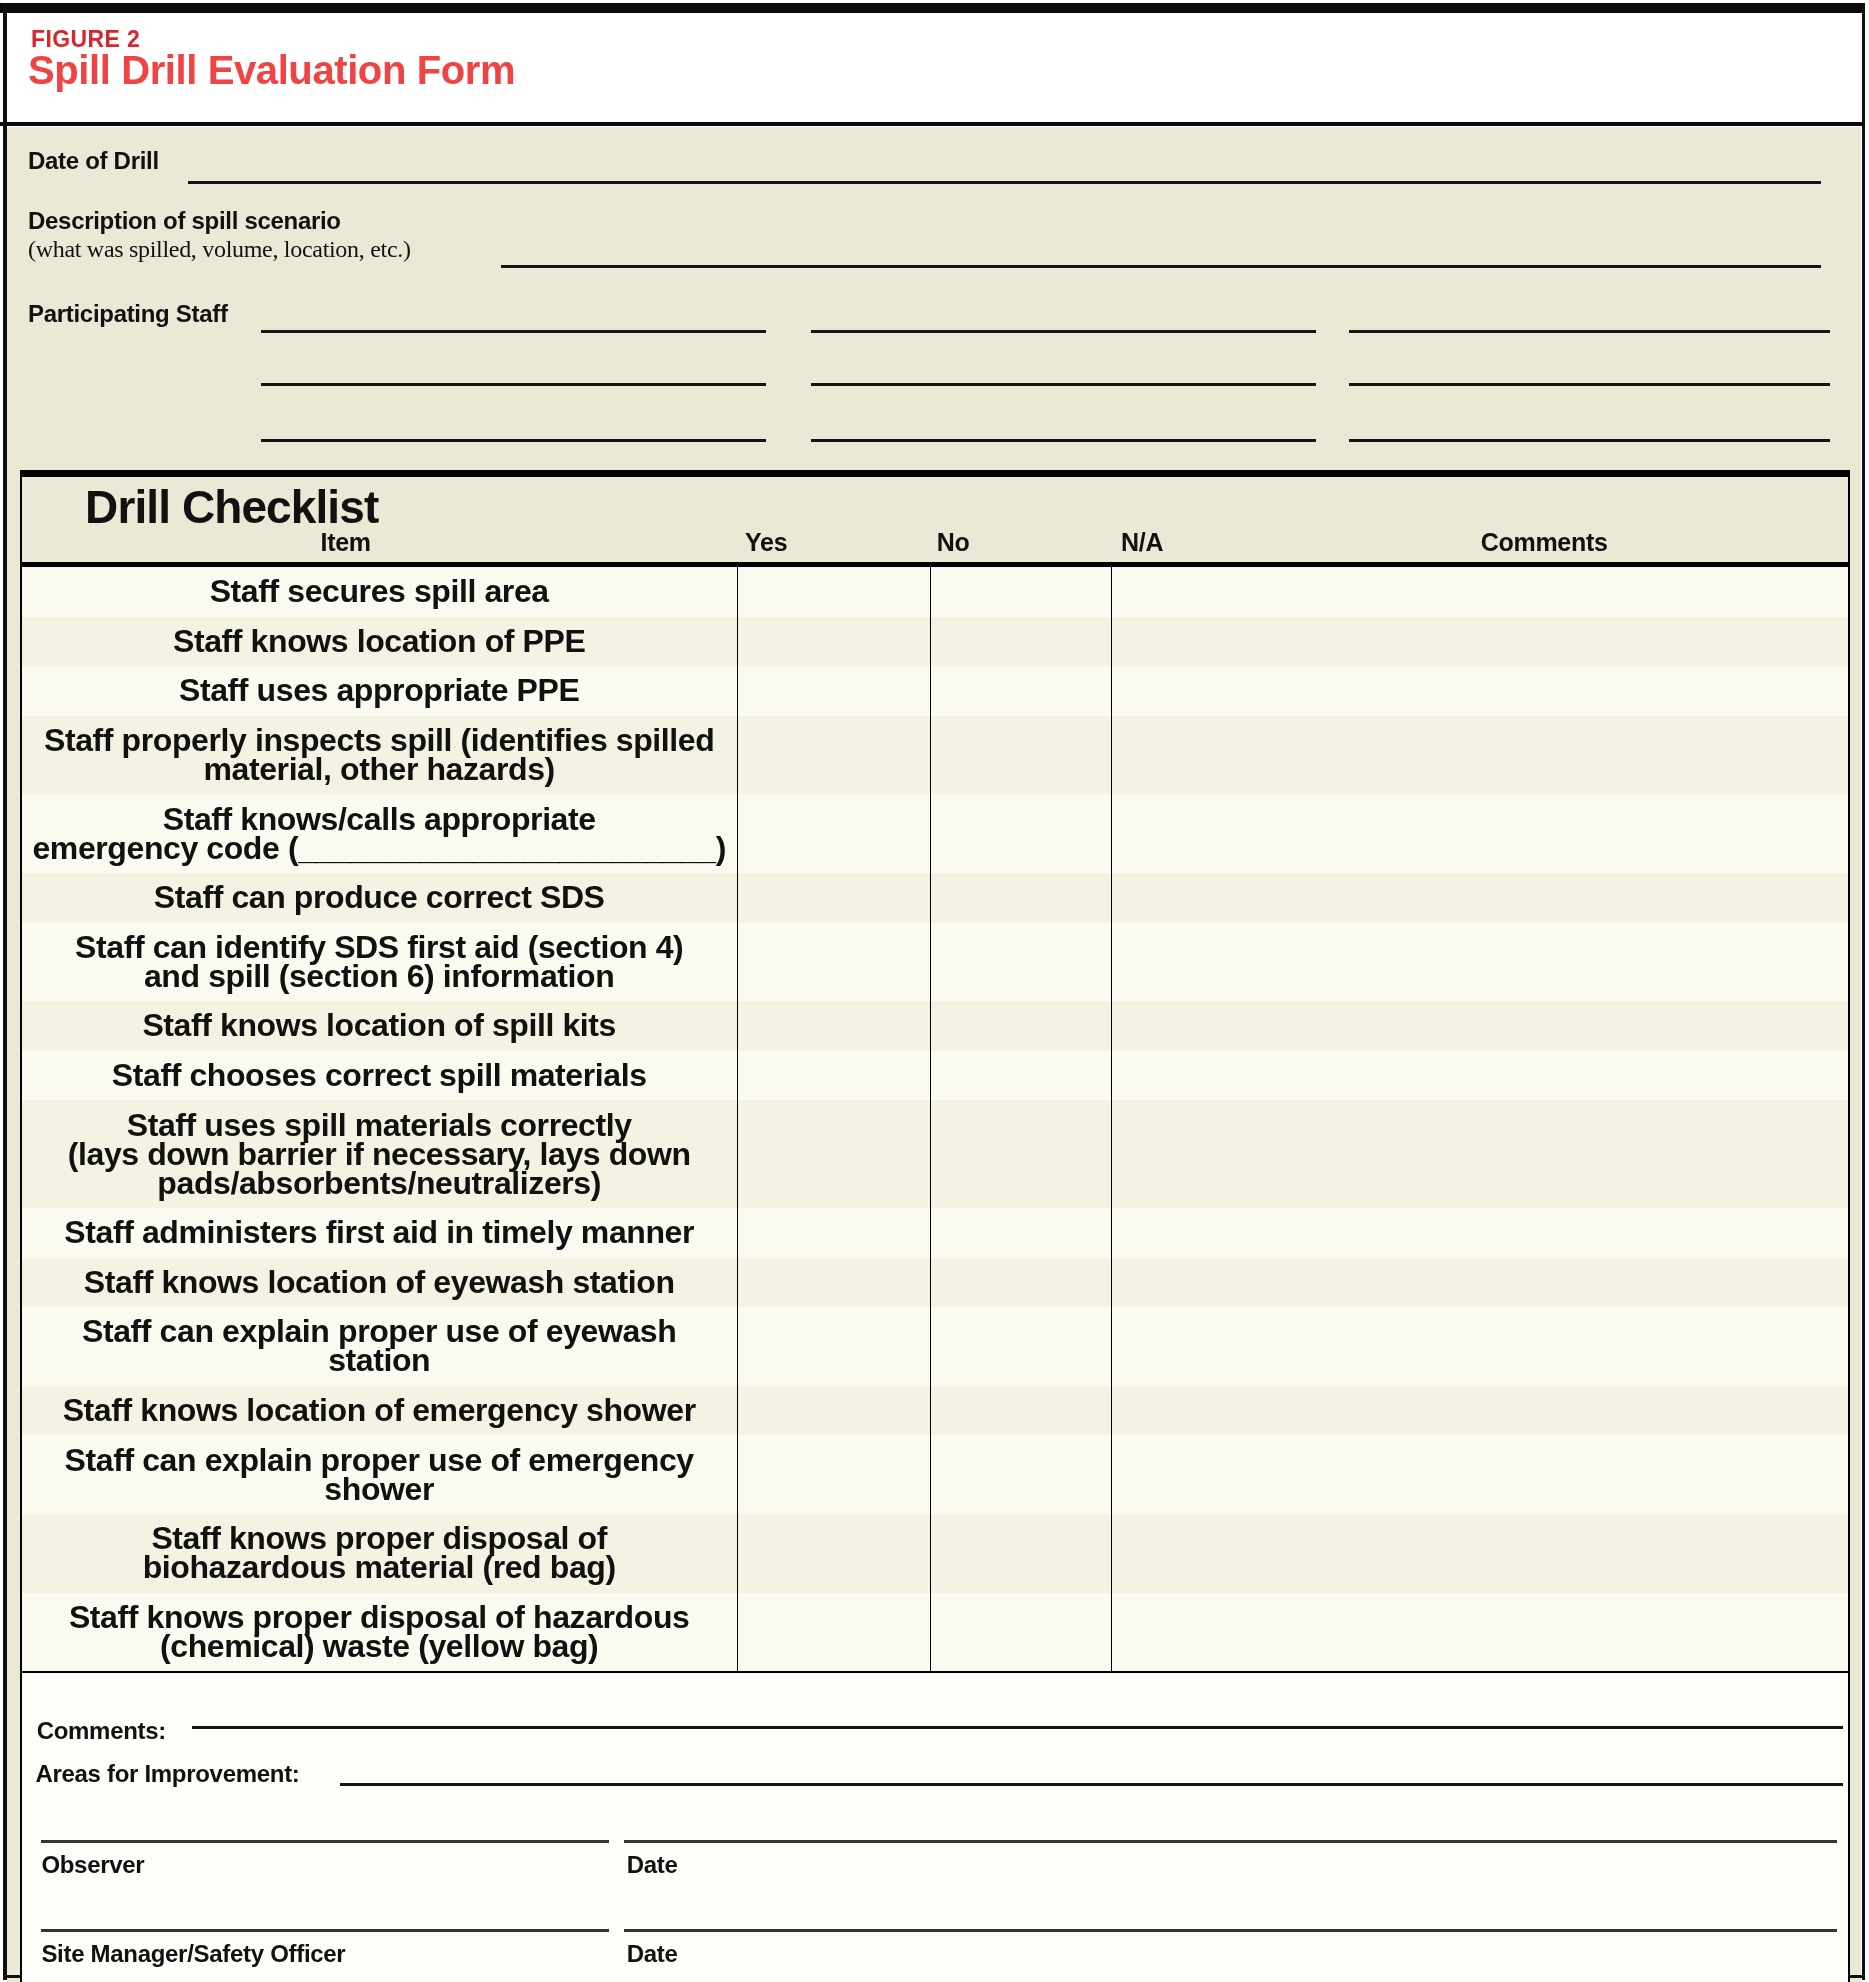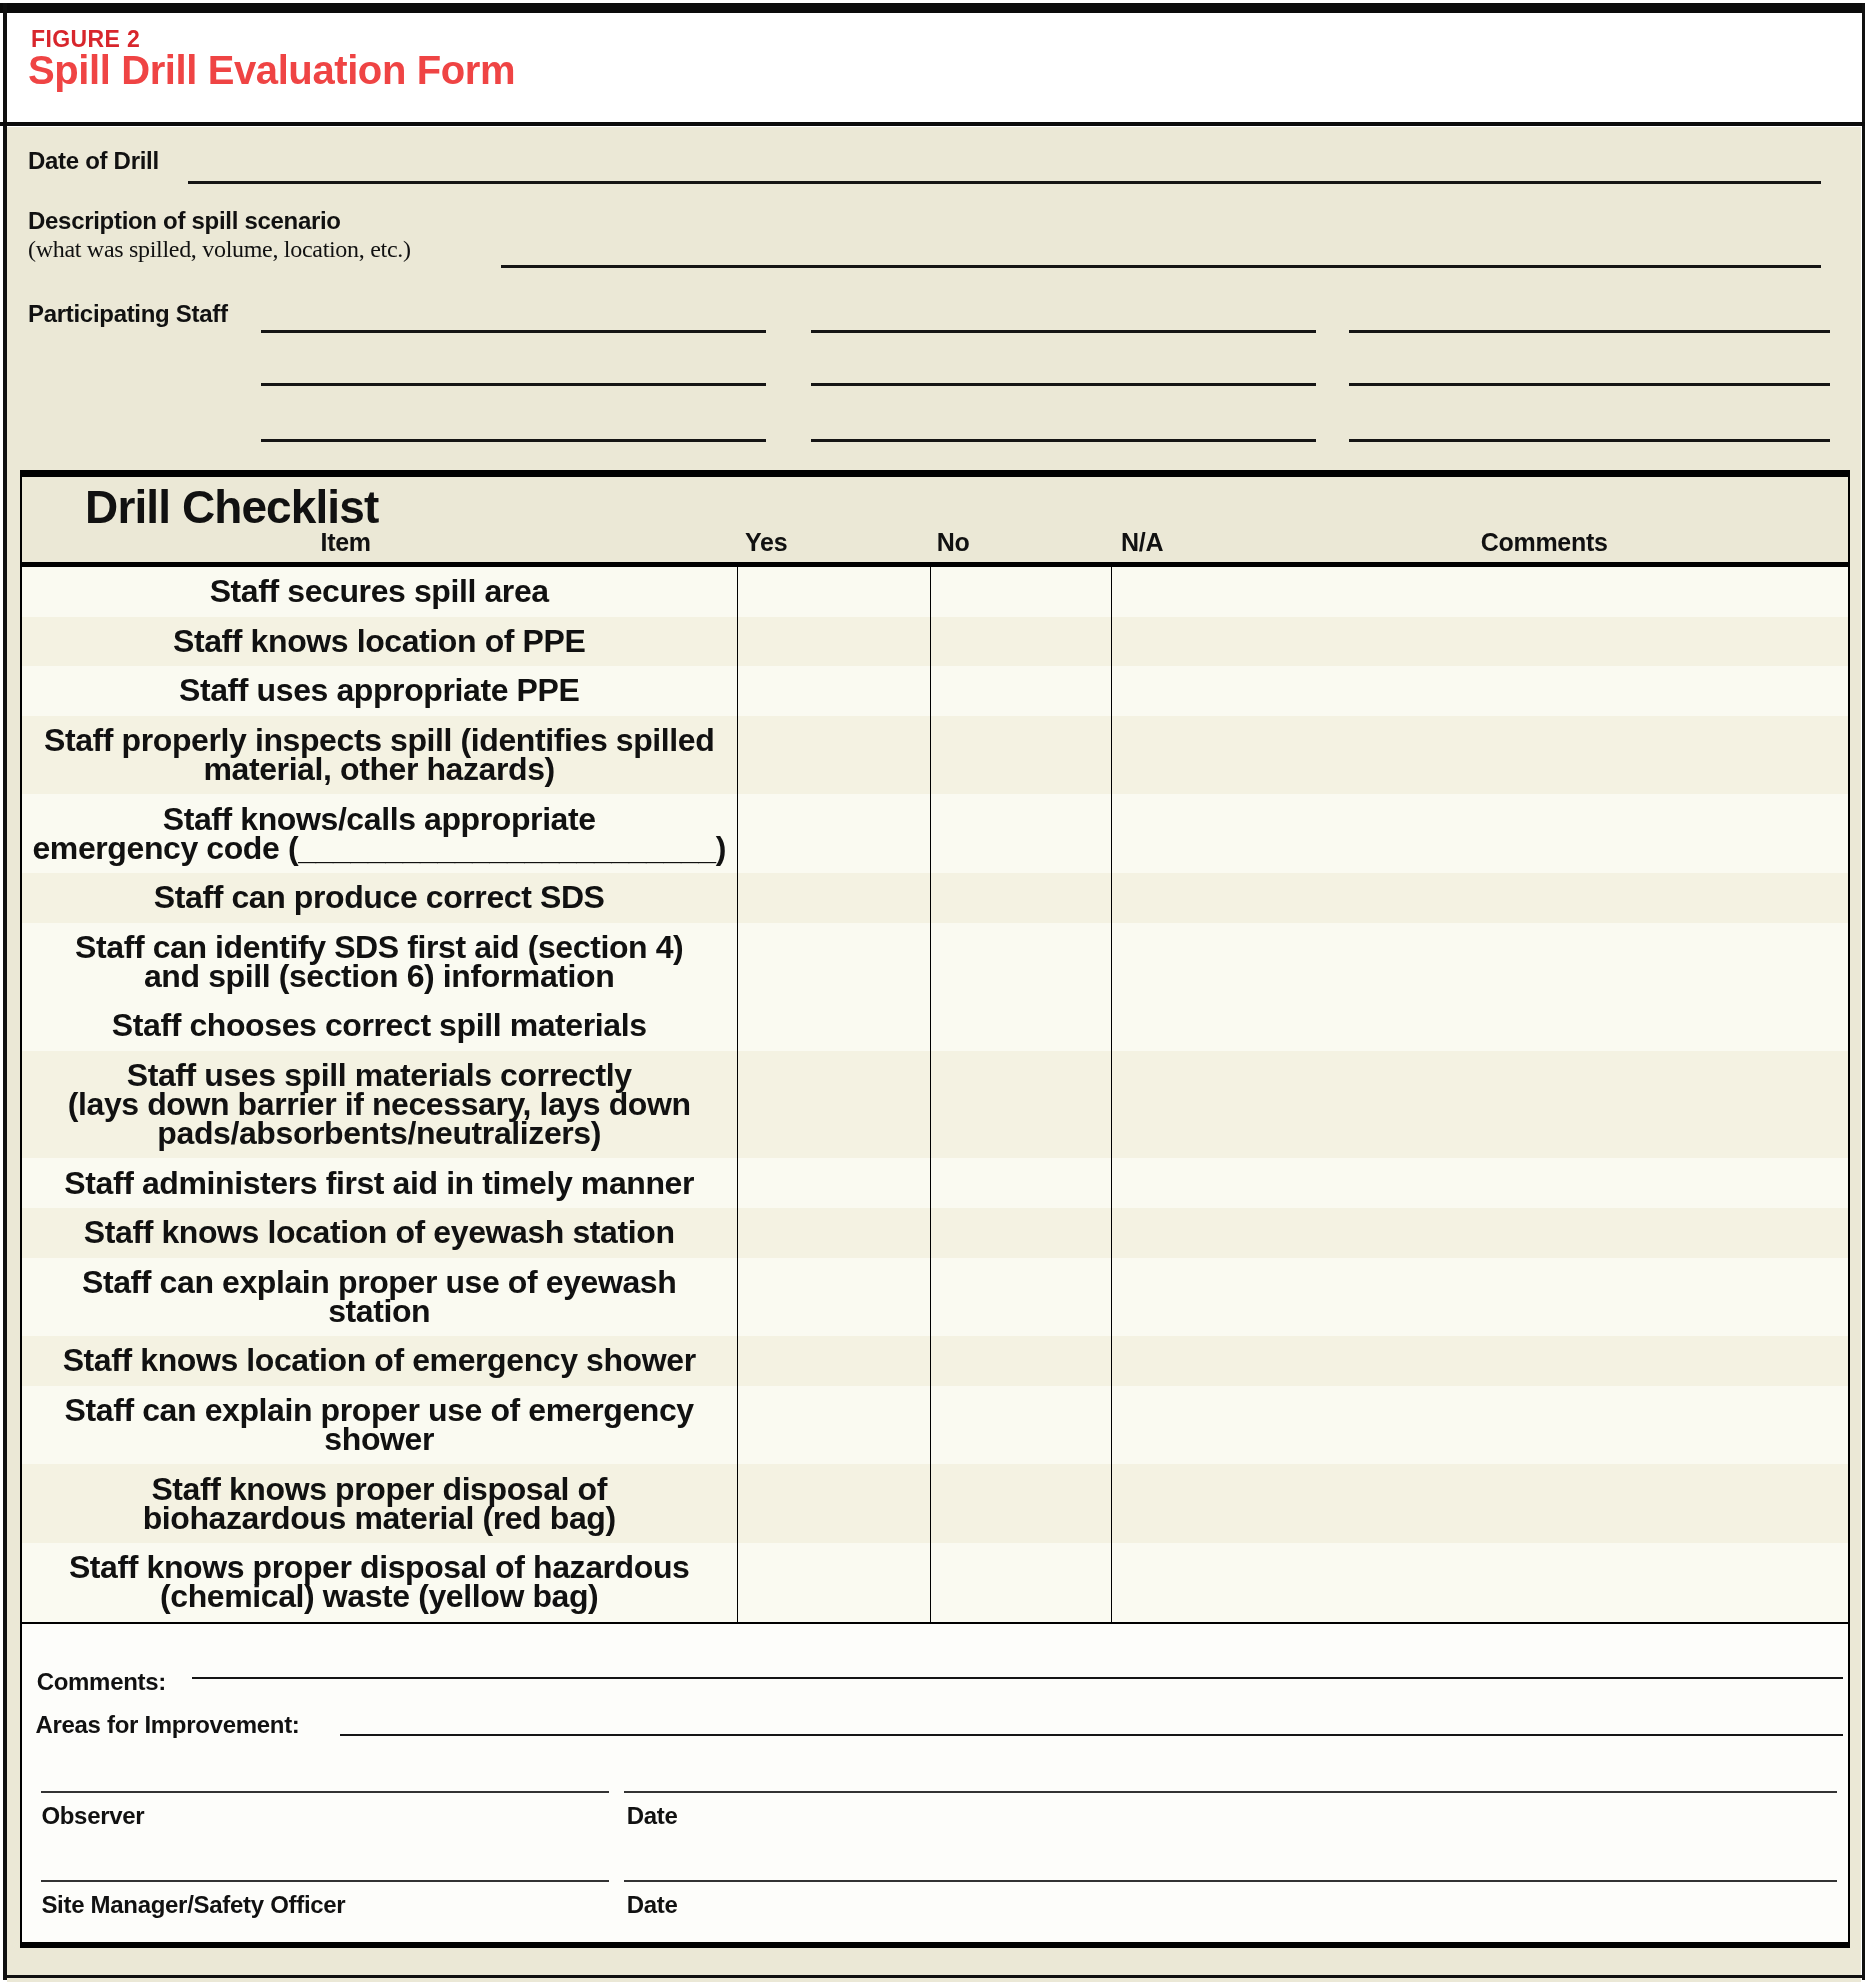--- a/index.html
+++ b/index.html
@@ -173,20 +173,21 @@
           <div class="cell rest-cell"></div>
         </div>
         <div class="row">
           <div class="cell item-cell">Staff can identify SDS first aid (section 4)
 and spill (section 6) information</div>
           <div class="cell yes-cell"></div>
           <div class="cell no-cell"></div>
           <div class="cell rest-cell"></div>
         </div>
         <div class="row">
+          <div class="cell item-cell">Staff knows location of spill kits</div>
           <div class="cell yes-cell"></div>
           <div class="cell no-cell"></div>
           <div class="cell rest-cell"></div>
         </div>
         <div class="row">
           <div class="cell item-cell">Staff chooses correct spill materials</div>
           <div class="cell yes-cell"></div>
           <div class="cell no-cell"></div>
           <div class="cell rest-cell"></div>
         </div>

